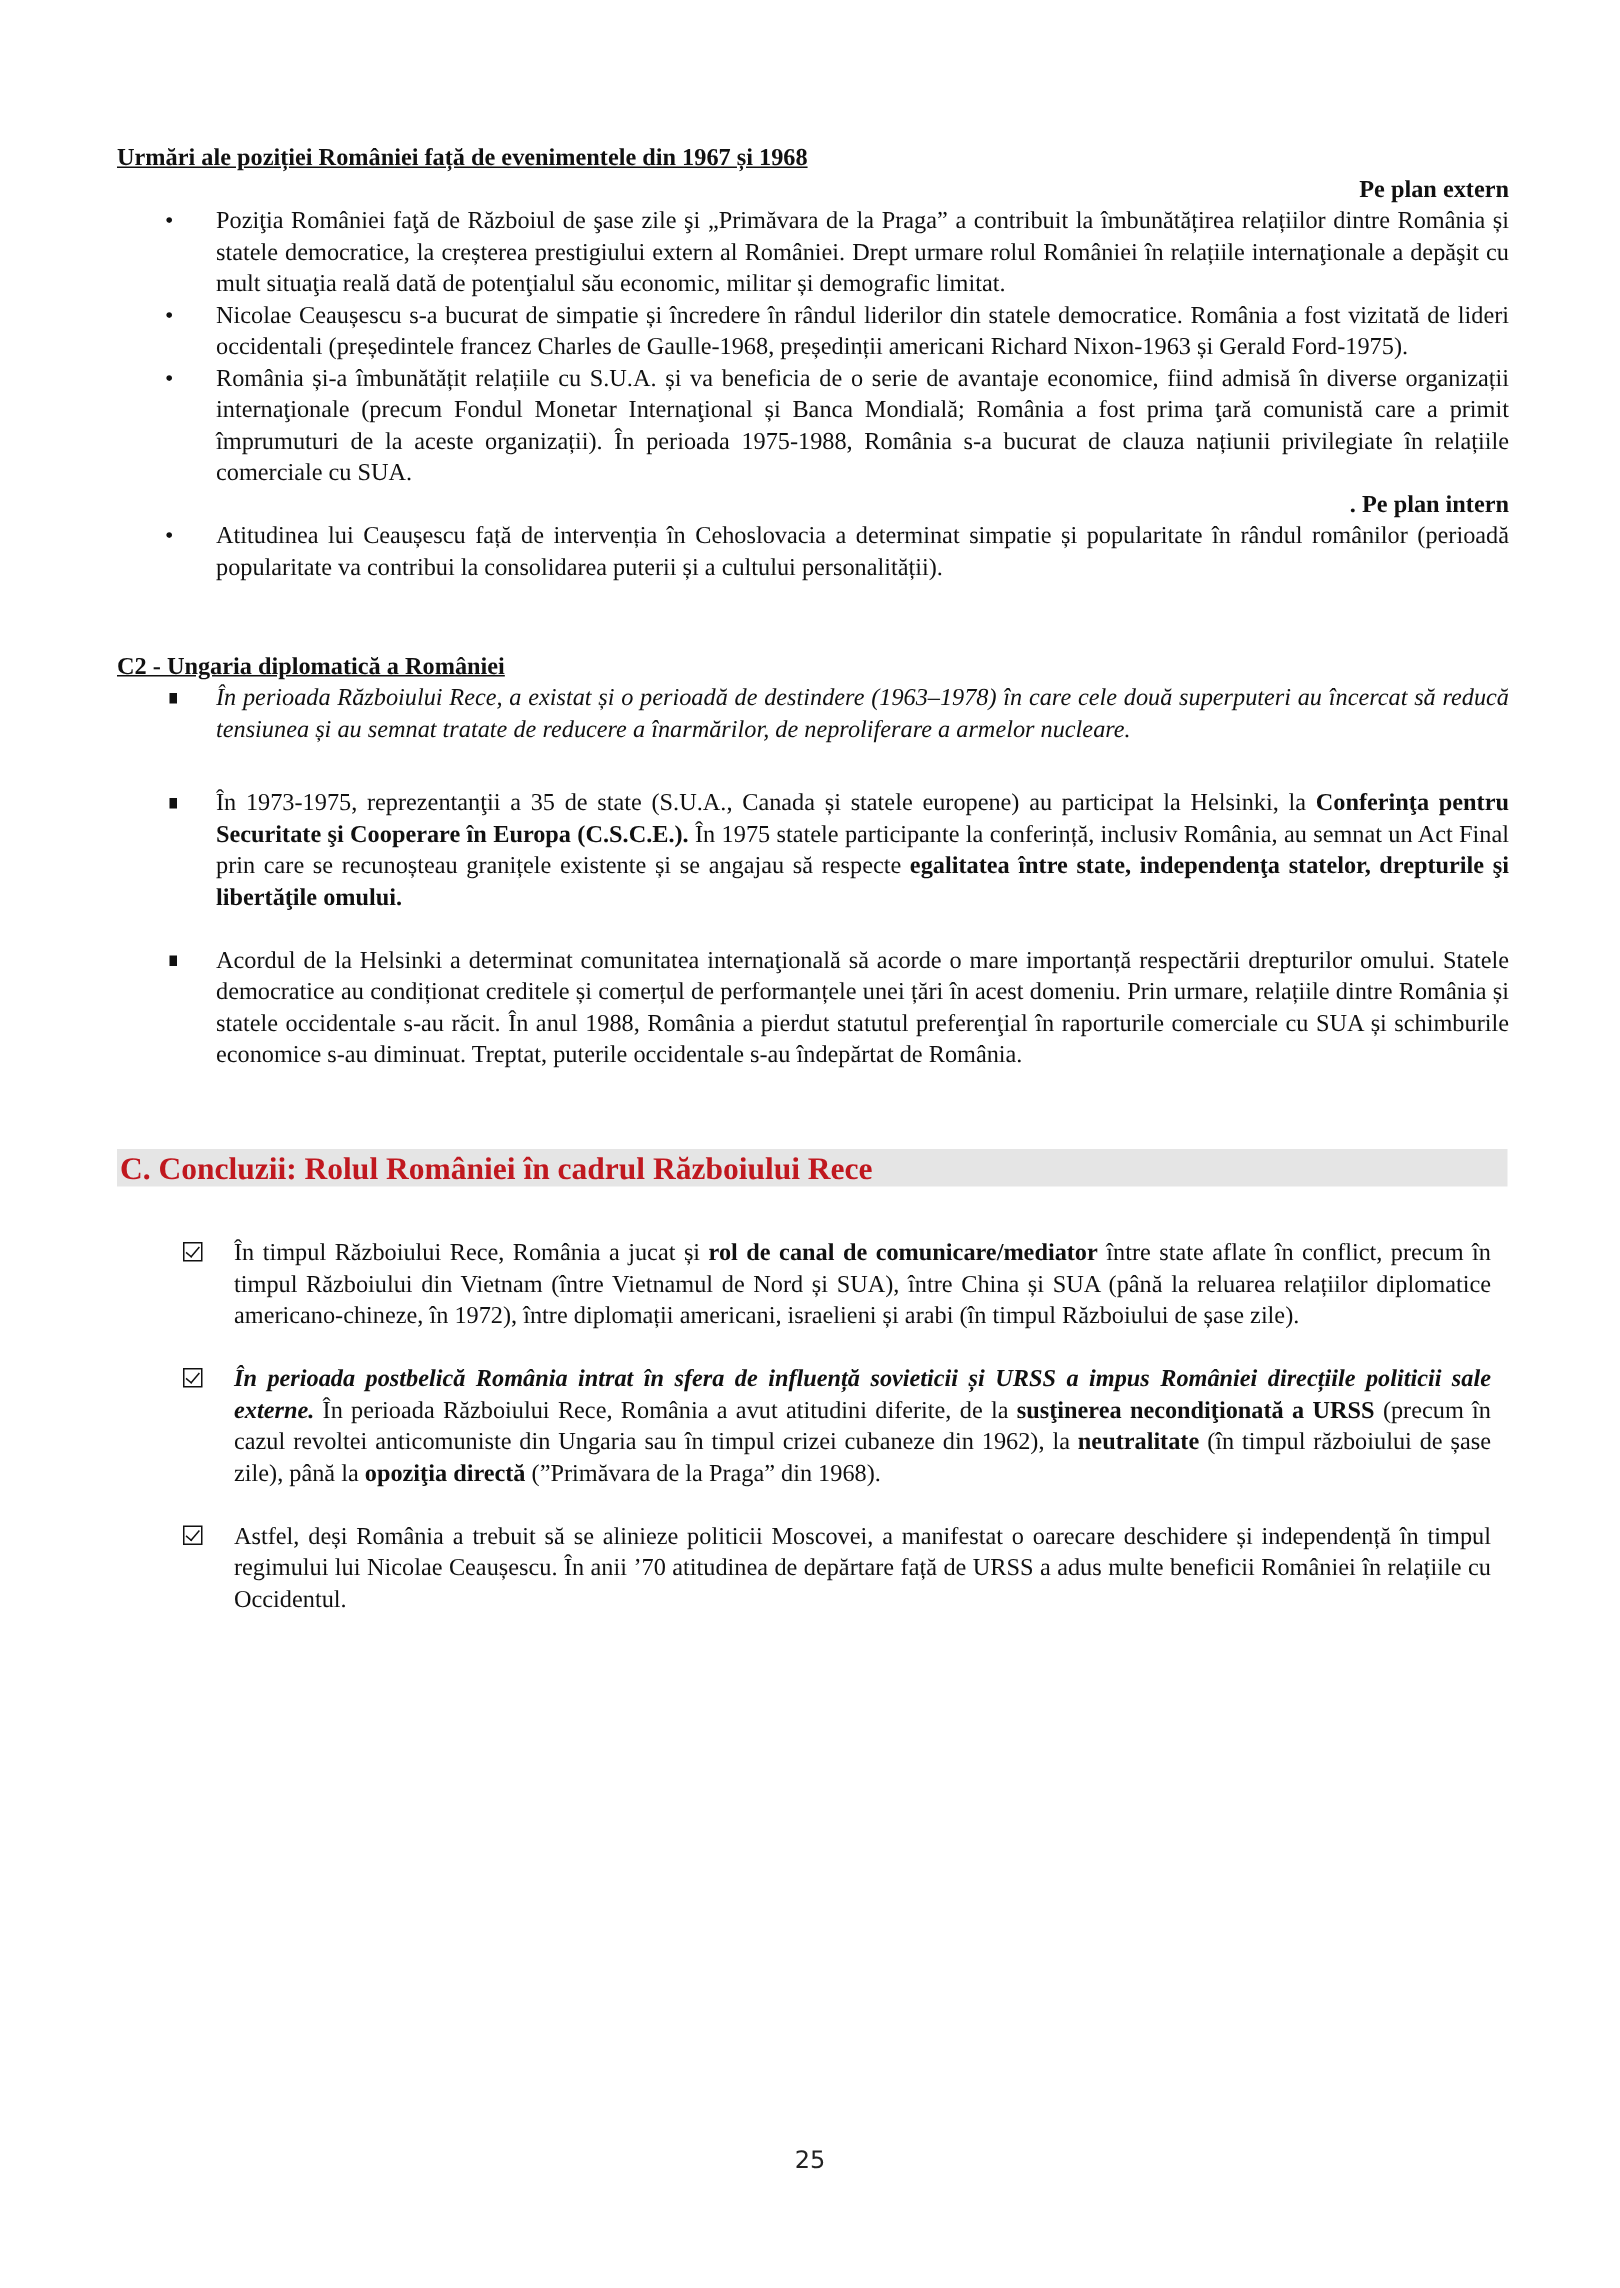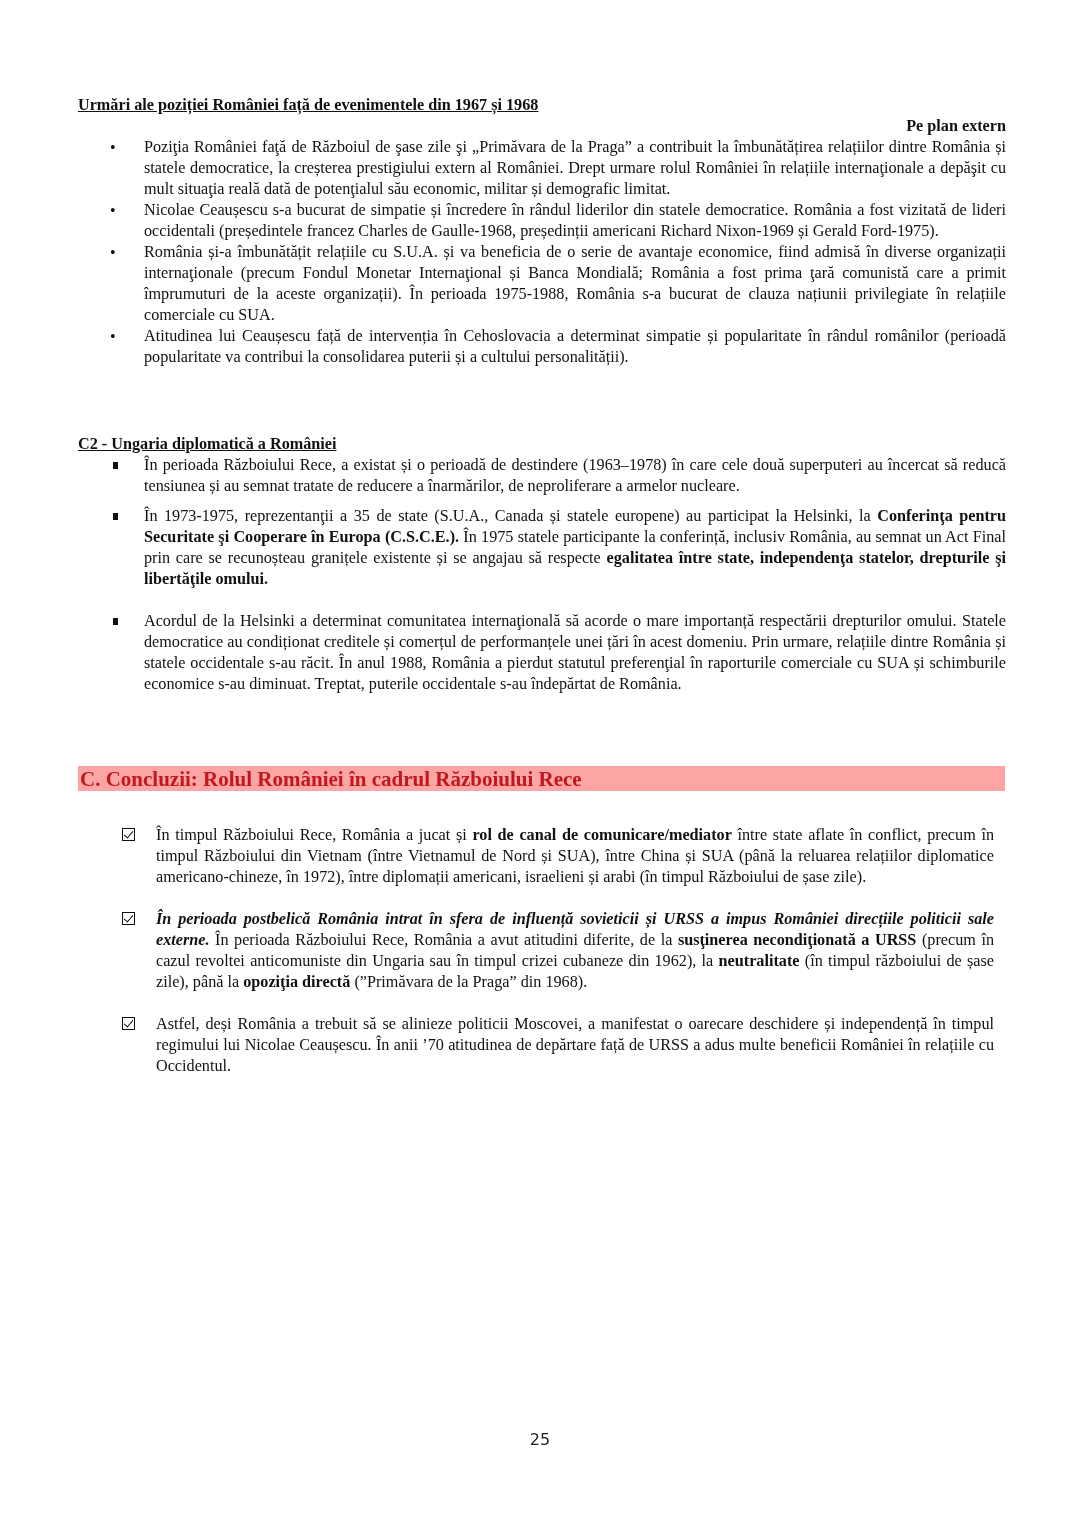--- a/index.html
+++ b/index.html
@@ -16,21 +16,21 @@
   .h-bold { font-weight: bold; text-align: right; }
   ul.list { margin: 0; padding: 0; list-style: none; }
   ul.list li { position: relative; padding-left: 66px; text-align: justify; }
   ul.list li .marker { position: absolute; left: 32px; top: 0; }
   .bullet-dot::before { content: "•"; font-size: 16px; }
   .bullet-square { display: inline-block; width: 5px; height: 7px; background: #111; position: absolute; left: 35px; top: 7px; }
   .b { font-weight: bold; }
   .bi { font-weight: bold; font-style: italic; }
   .concl-header {
     position: absolute; left: 78px; top: 750px; width: 927px; height: 25px;
-    background: #fca5a5;
+    background: #e5e5e5;
   }
   .concl-title {
     position: absolute; left: 2px; top: 0px;
     font-weight: bold; font-size: 21px; line-height: 26px; color: #c0181f;
   }
   .check-list { margin: 12px; padding: 0; list-style: none; }
   .check-list li { position: relative; padding-left: 66px; text-align: justify; }
   .check-list li .box {
     position: absolute; left: 32px; top: 3px; width: 13px; height: 13px;
     border: 1.3px solid #111; box-sizing: border-box;
@@ -47,32 +47,33 @@
 </head>
 <body>
 
 <div class="page">
 
   <div class="block" style="top:79px;">
     <div class="h-underline">Urmări ale poziției României față de evenimentele din 1967 și 1968</div>
     <div class="h-bold">Pe plan extern</div>
     <ul class="list">
       <li><span class="marker bullet-dot"></span><span>Poziţia României faţă de Războiul de şase zile şi „Primăvara de la Praga” a contribuit la îmbunătățirea relațiilor dintre România și statele democratice, la creșterea prestigiului extern al României.  Drept urmare rolul României în relațiile internaţionale a depăşit cu mult situaţia reală dată de potenţialul său economic, militar și demografic limitat.</span></li>
-      <li><span class="marker bullet-dot"></span><span>Nicolae Ceaușescu s-a bucurat de simpatie și încredere în rândul liderilor din statele democratice. România a fost vizitată de lideri occidentali (președintele francez Charles de Gaulle-1968, președinții americani Richard Nixon-1969 și Gerald Ford-1975).</span></li>
+      <li><span class="marker bullet-dot"></span><span>Nicolae Ceaușescu s-a bucurat de simpatie și încredere în rândul liderilor din statele democratice. România a fost vizitată de lideri occidentali (președintele francez Charles de Gaulle-1968, președinții americani Richard Nixon-1963 și Gerald Ford-1975).</span></li>
       <li><span class="marker bullet-dot"></span><span>România și-a îmbunătățit relațiile cu S.U.A. și va beneficia de o serie de avantaje  economice, fiind admisă în diverse organizații internaţionale (precum Fondul Monetar Internaţional și Banca Mondială; România a fost prima ţară comunistă care a primit împrumuturi de la aceste organizații). În perioada 1975-1988, România s-a bucurat de clauza națiunii privilegiate în relațiile comerciale cu SUA.</span></li>
     </ul>
+    <div class="h-bold" style="margin-left:-2px;">. Pe plan intern</div>
     <ul class="list">
       <li><span class="marker bullet-dot"></span><span>Atitudinea lui Ceaușescu față de intervenția în Cehoslovacia a determinat simpatie și popularitate în rândul românilor (perioadă popularitate va contribui la consolidarea puterii și  a cultului personalității).</span></li>
     </ul>
   </div>
 
   <div class="block" style="top:418px;">
     <div class="h-underline">C2 - Ungaria diplomatică a României</div>
     <ul class="list" id="s2list">
-      <li style="margin-bottom:9px;"><span class="bullet-square"></span><span class="rich"><span>În perioada Războiului Rece, a existat și o perioadă de destindere (1963–1978) în care cele două superputeri au încercat să reducă tensiunea și au semnat tratate de reducere a înarmărilor, de neproliferare a armelor nucleare.</span></span></li>
+      <li style="margin-bottom:28px;font-style:italic;"><span class="bullet-square"></span><span class="rich"><span>În perioada Războiului Rece, a existat și o perioadă de destindere (1963–1978) în care cele două superputeri au încercat să reducă tensiunea și au semnat tratate de reducere a înarmărilor, de neproliferare a armelor nucleare.</span></span></li>
       <li style="margin-bottom:21px;"><span class="bullet-square"></span><span class="rich"><span>În 1973-1975, reprezentanţii a 35 de state (S.U.A., Canada și statele europene) au participat la Helsinki, la </span><span class="b">Conferinţa pentru Securitate şi Cooperare în Europa (C.S.C.E.).</span><span> În 1975 statele participante la conferință, inclusiv România, au semnat un Act Final prin care se recunoșteau granițele existente și se angajau să respecte </span><span class="b">egalitatea între state, independenţa statelor,  drepturile şi libertăţile omului.</span></span></li>
       <li><span class="bullet-square"></span><span class="rich"><span>Acordul de la Helsinki a determinat comunitatea internaţională să acorde o mare importanță respectării drepturilor omului. Statele democratice au condiționat creditele și comerțul de performanțele unei țări în acest domeniu. Prin urmare, relațiile dintre România și statele occidentale s-au răcit. În anul 1988, România a pierdut statutul preferenţial în raporturile comerciale cu SUA și schimburile economice s-au diminuat. Treptat, puterile occidentale s-au îndepărtat de România.</span></span></li>
     </ul>
   </div>
 
   <div class="concl-header">
     <div class="concl-title">C. Concluzii: Rolul României în cadrul Războiului Rece</div>
   </div>
 
   <div class="block" style="top:797px;">

